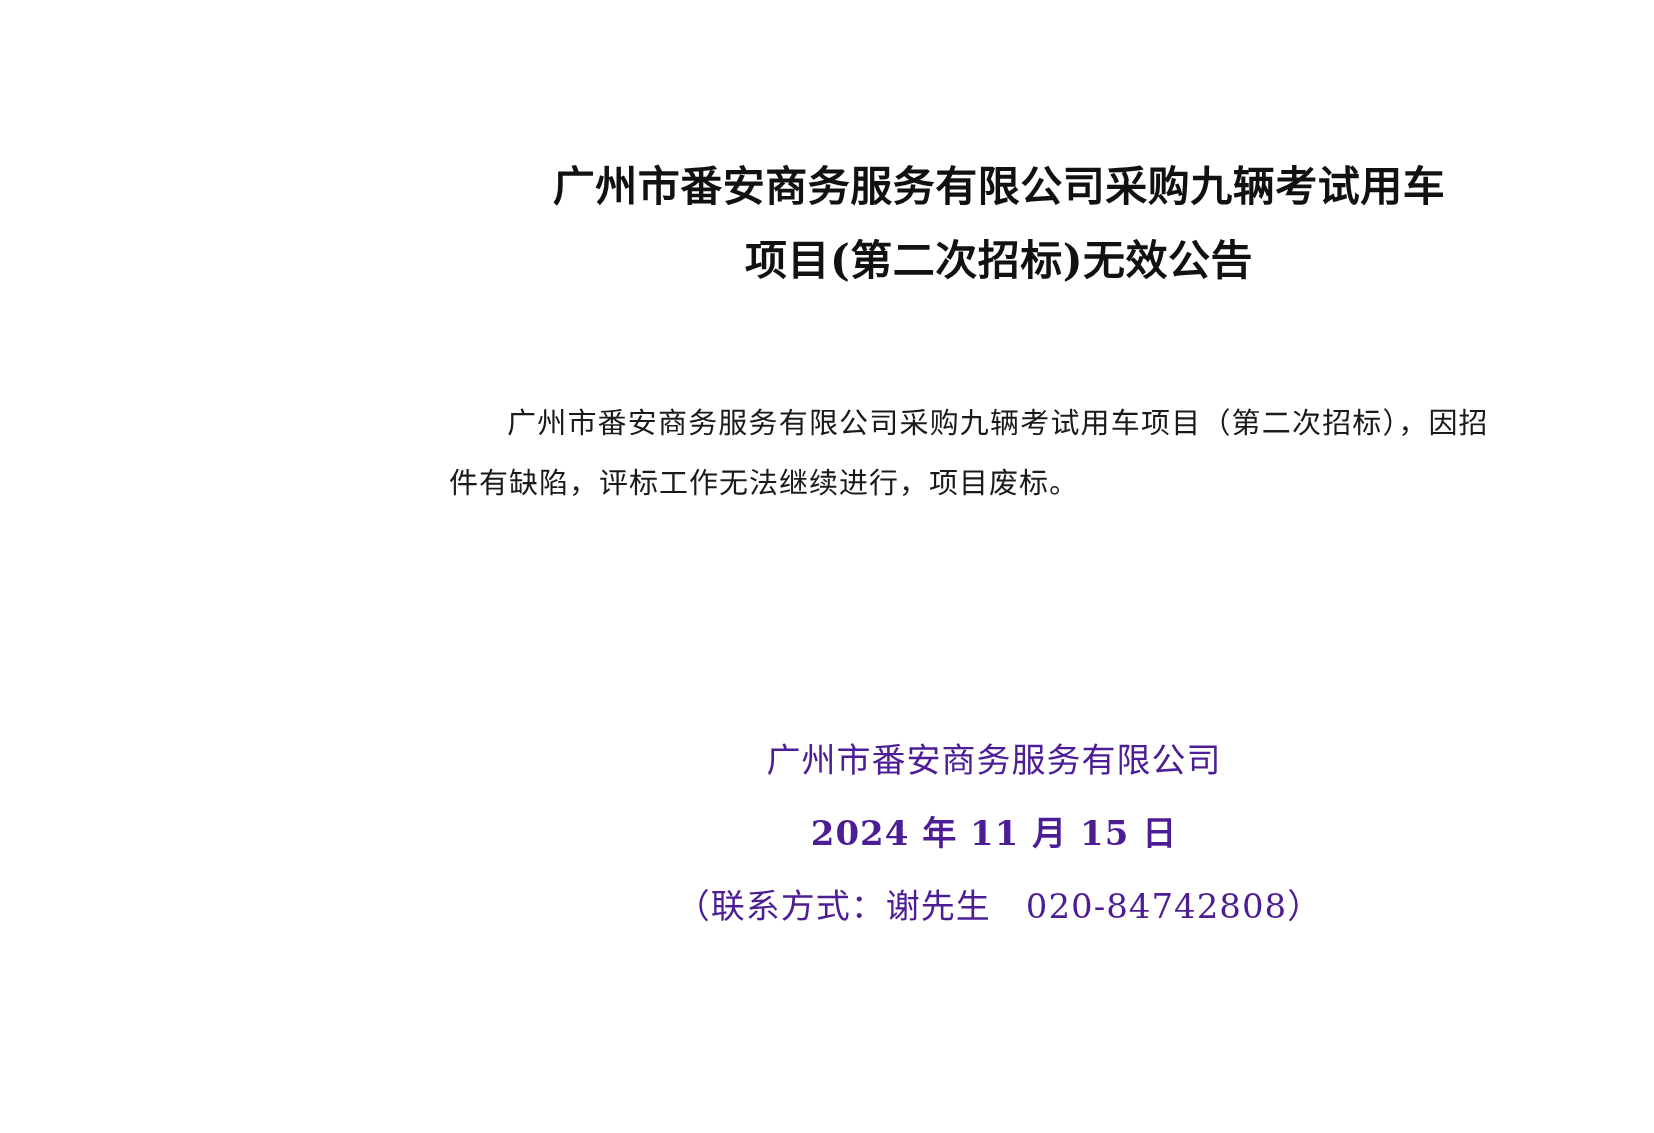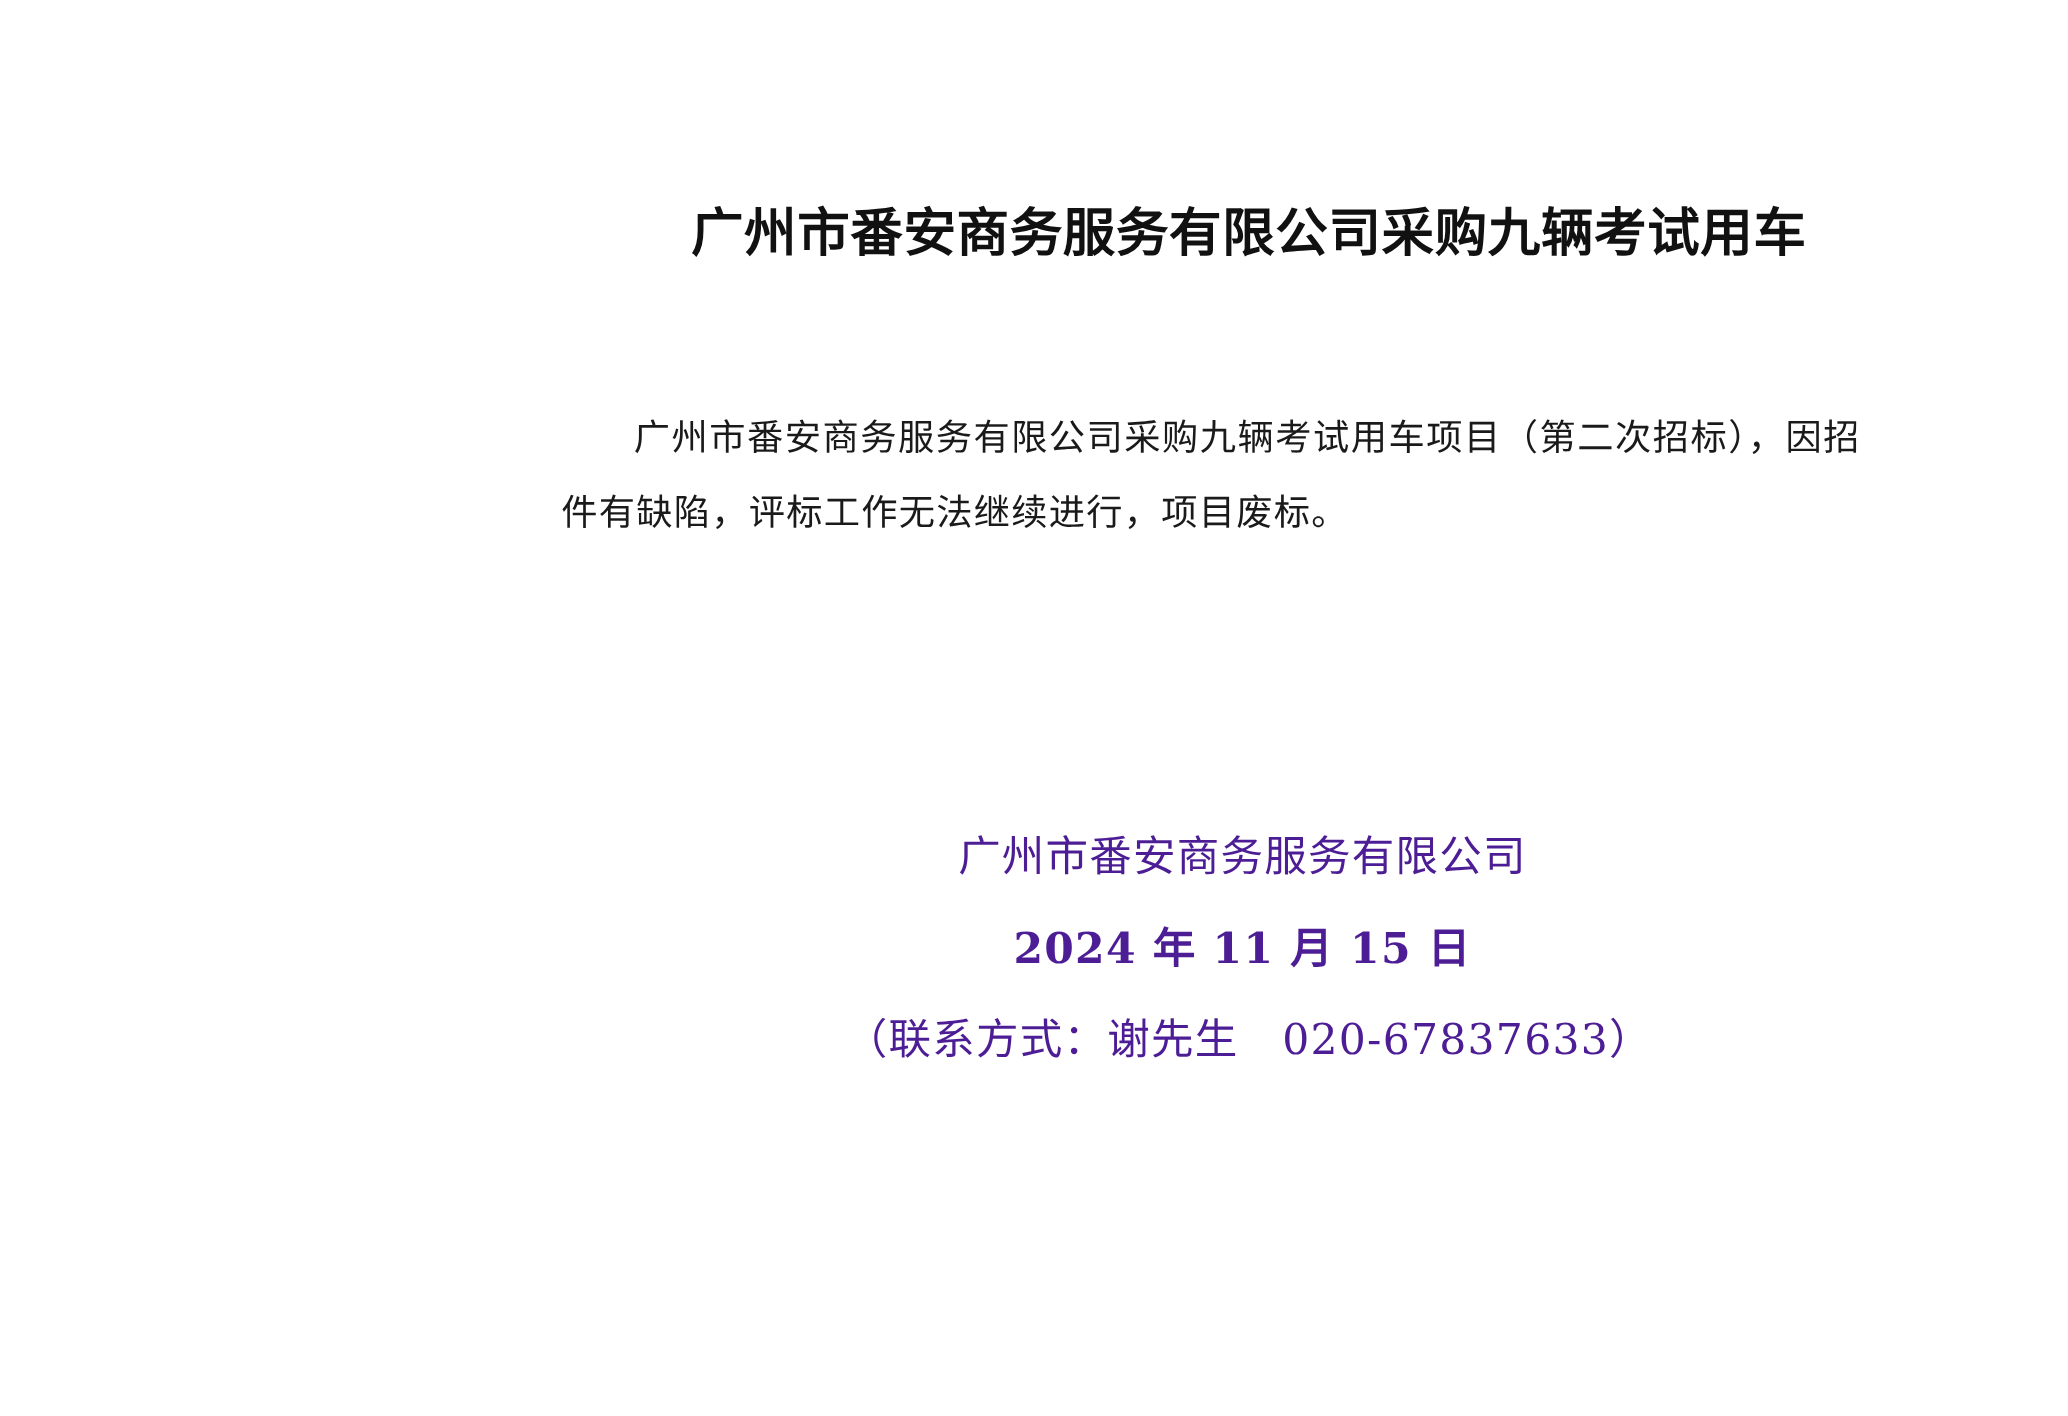--- a/index.html
+++ b/index.html
@@ -75,24 +75,25 @@
   }
 </style>
 </head>
 <body>
 
 <div class="page">
   <div class="doc-body">
 
     <div class="title">
       <span class="line">广州市番安商务服务有限公司采购九辆考试用车</span>
+      <span class="line">项目(第二次招标)无效公告</span>
     </div>
 
     <p class="body-text">广州市番安商务服务有限公司采购九辆考试用车项目（第二次招标），因招标文件有缺陷，评标工作无法继续进行，项目废标。</p>
 
     <div class="signature">
       <span class="sig-line sig-org">广州市番安商务服务有限公司</span>
       <span class="sig-line sig-date num">2024 年 11 月 15 日</span>
-      <span class="sig-line sig-contact">（联系方式：谢先生　020-67837633）</span>
+      <span class="sig-line sig-contact">（联系方式：谢先生　020-84742808）</span>
     </div>
 
   </div>
 </div>
 
 </body></html>

